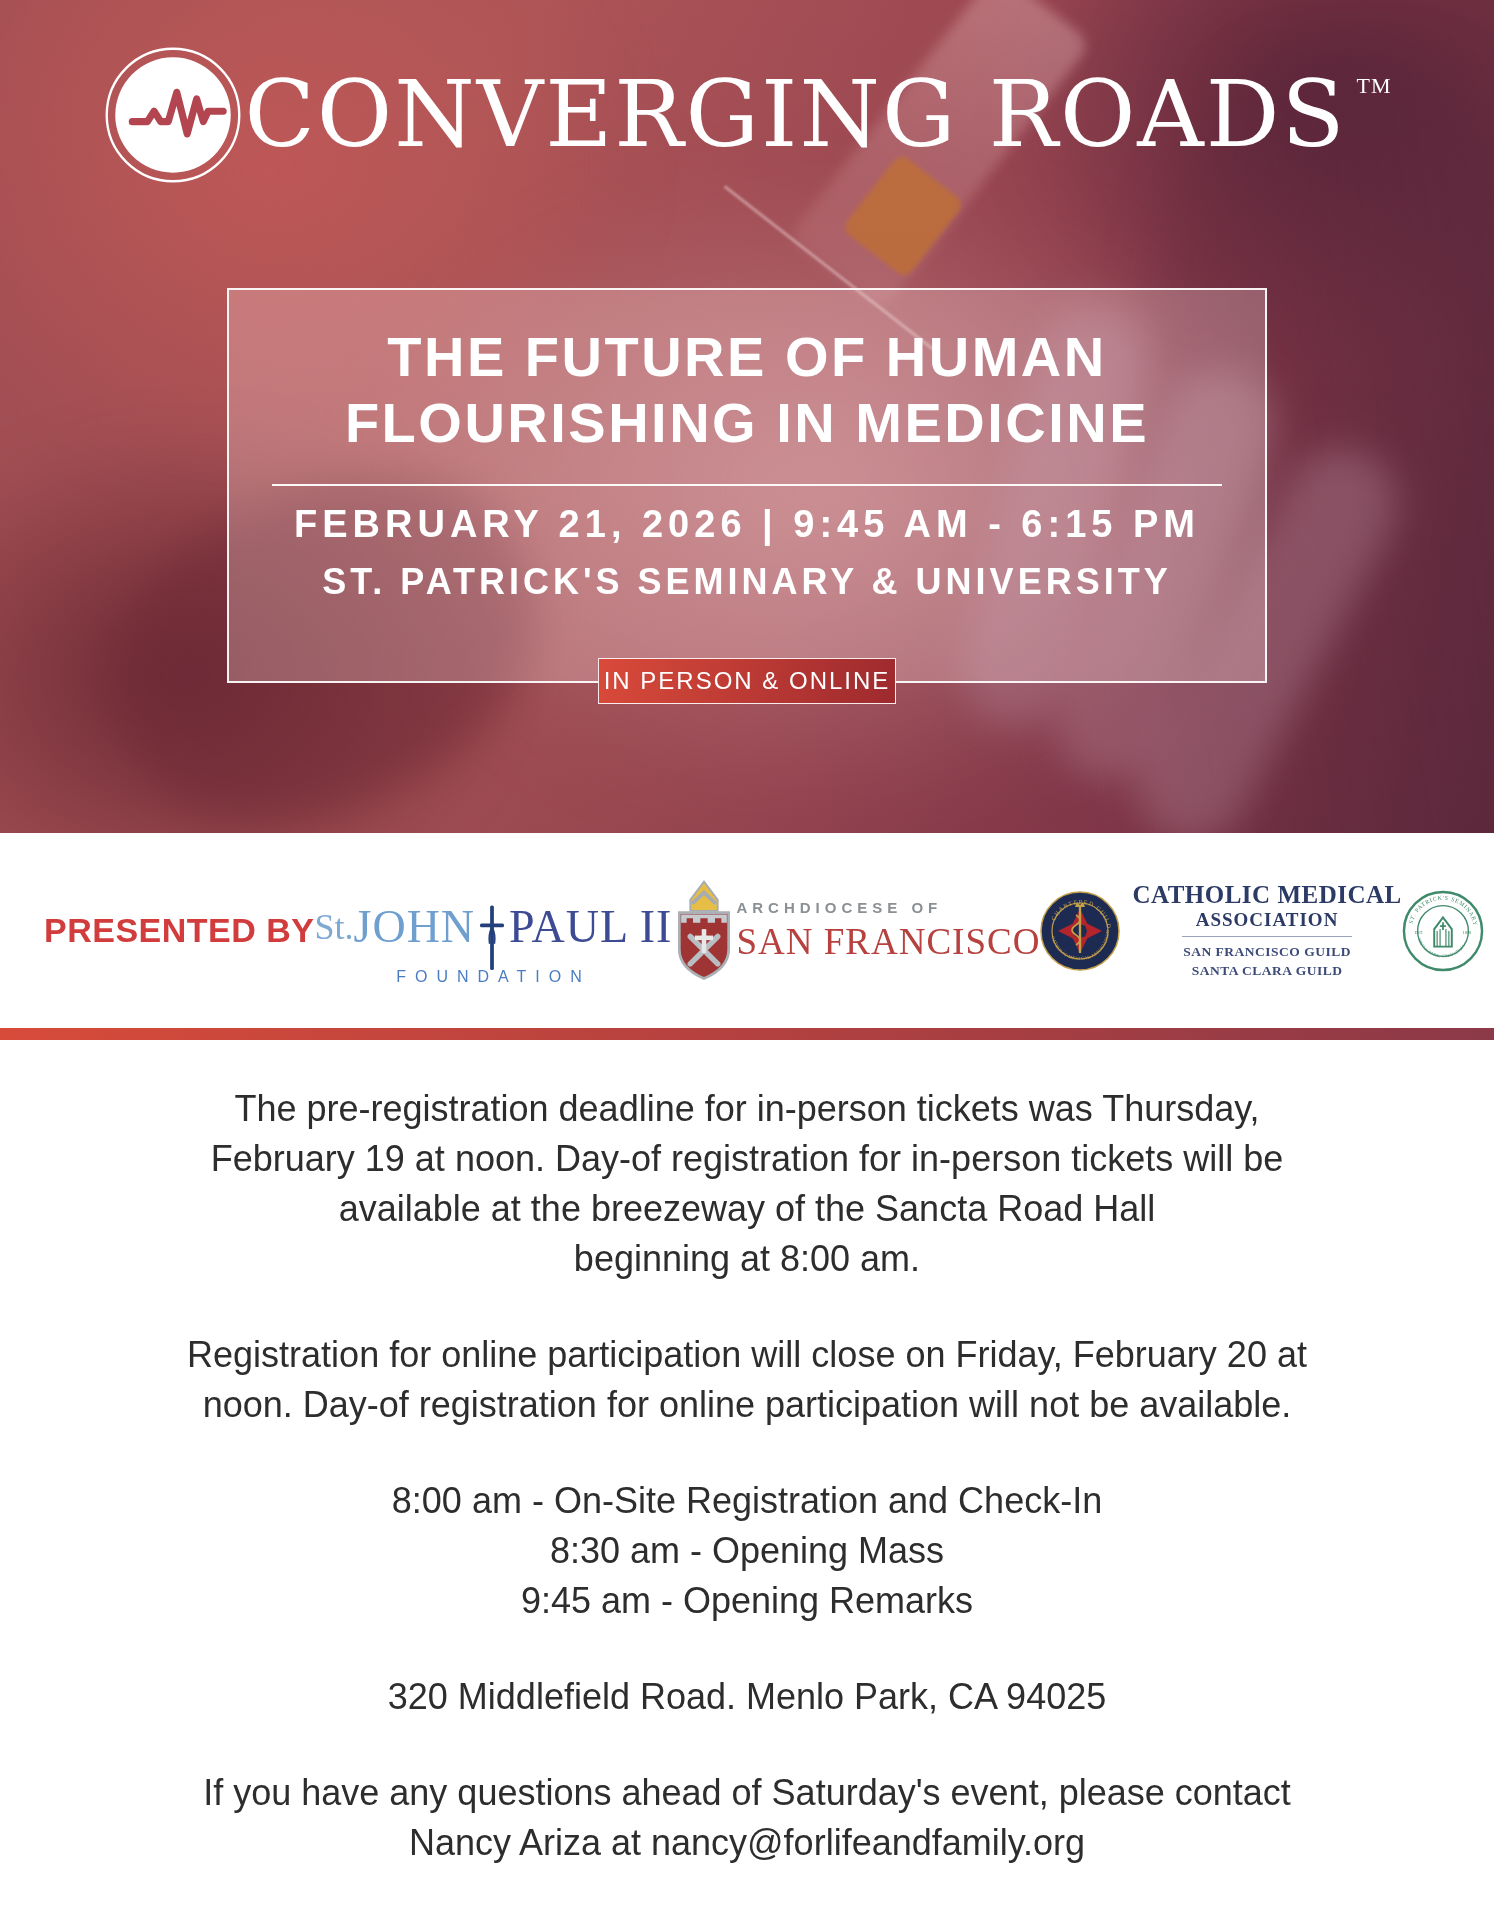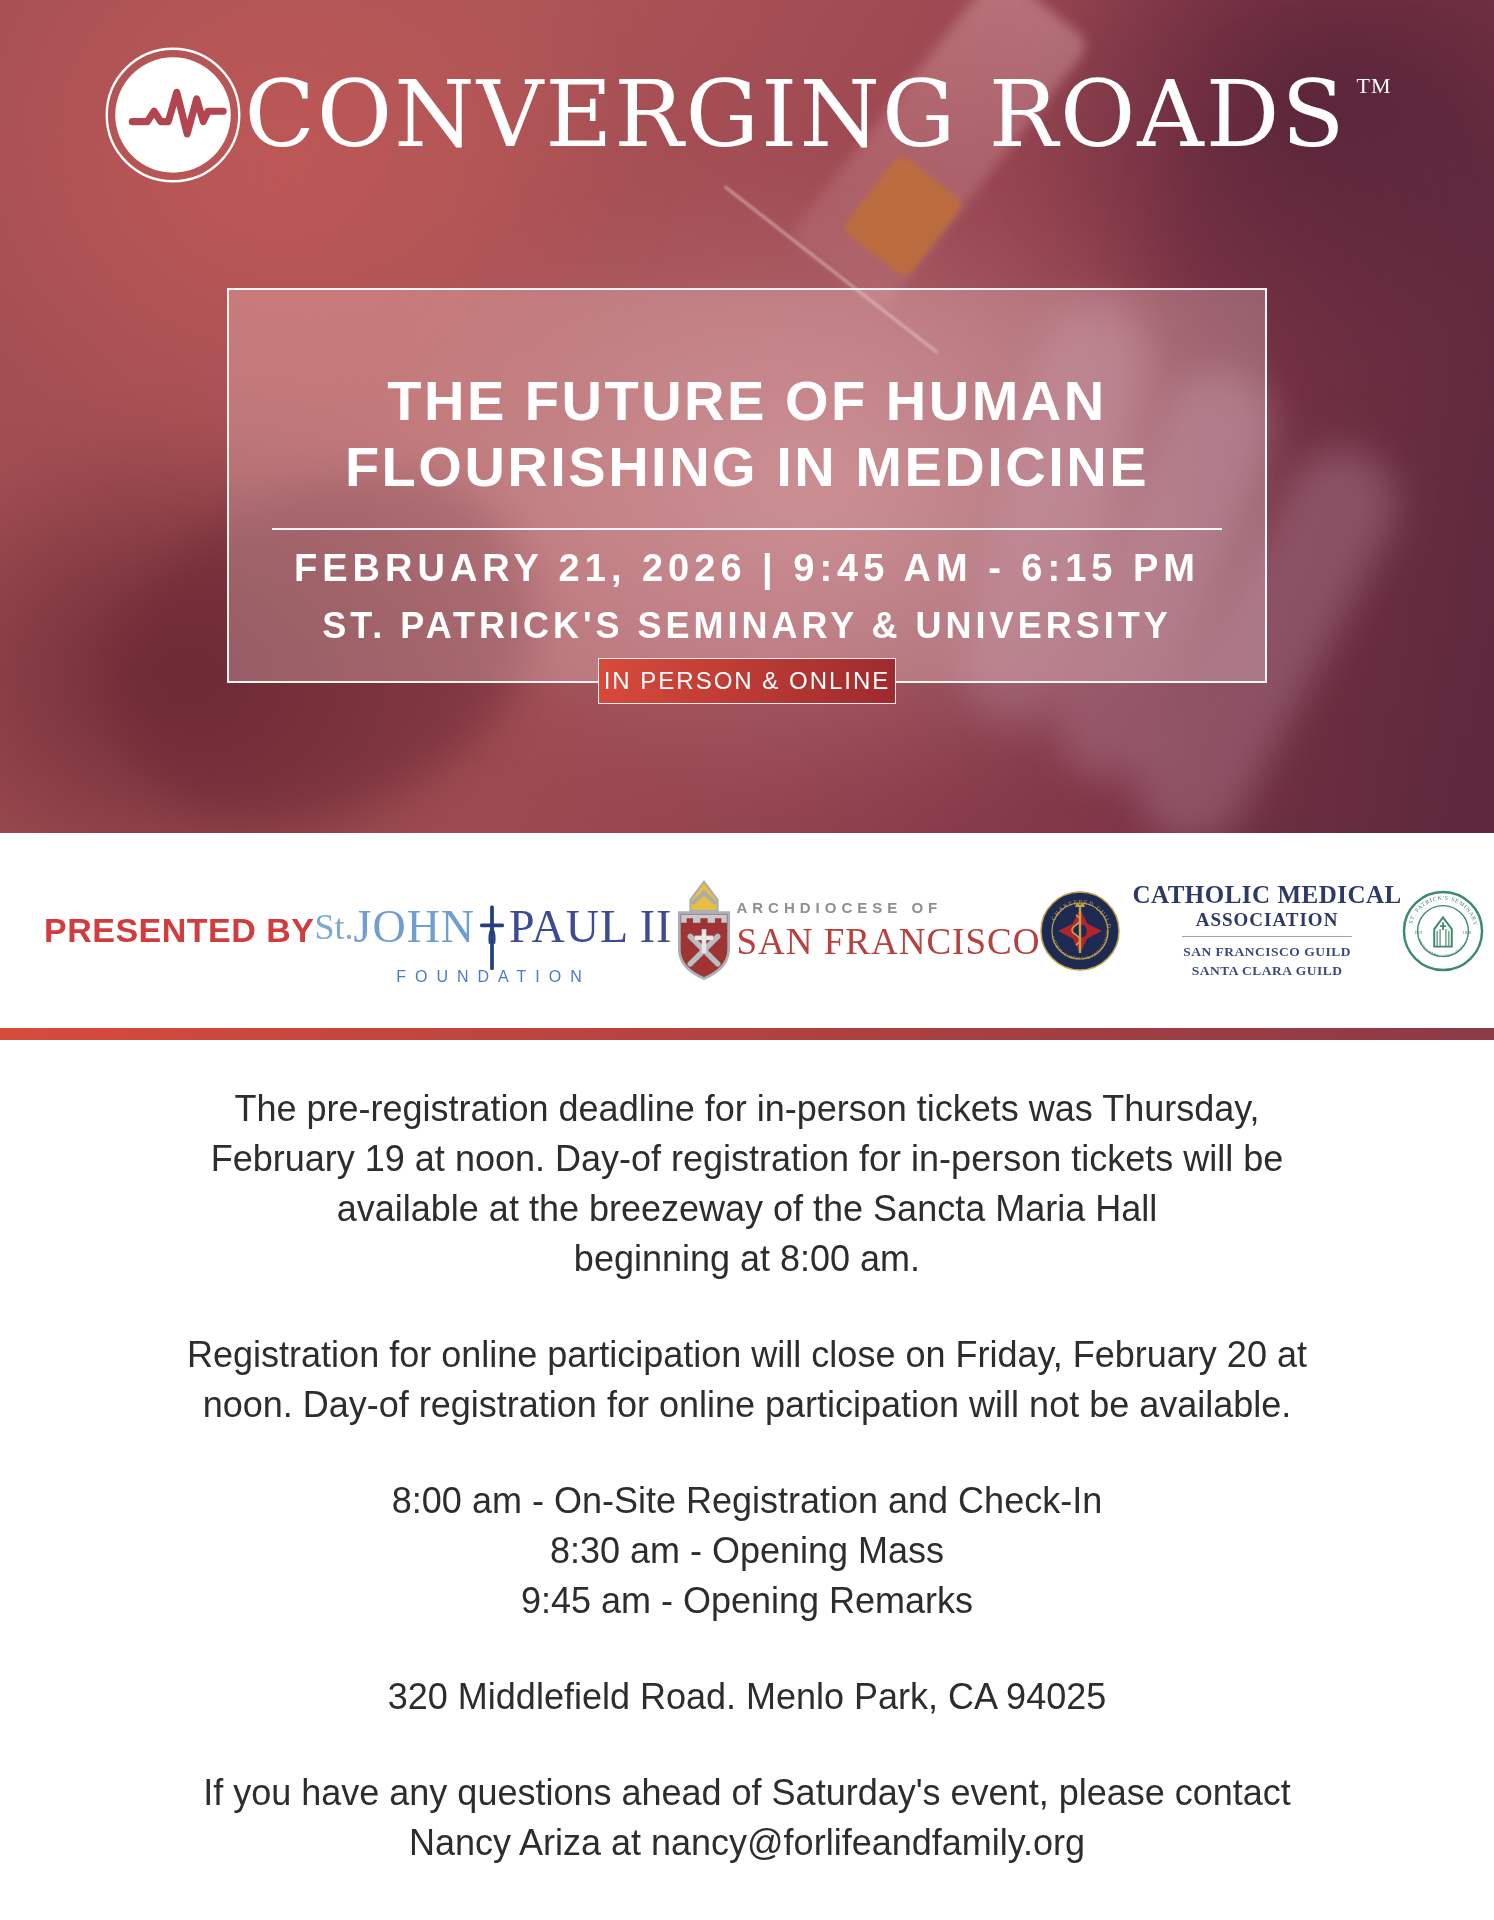--- a/index.html
+++ b/index.html
@@ -40,21 +40,21 @@
              align-items:center;z-index:5;}
   .brand-mark{width:142px;height:142px;flex:0 0 auto;}
   .wordmark{color:#ffffff;font-family:"DejaVu Serif","Liberation Serif",serif;font-weight:400;
             font-size:92px;letter-spacing:2px;line-height:1;white-space:nowrap;display:flex;align-items:flex-start;}
   .wordmark .tm{font-size:22px;letter-spacing:1px;margin-left:10px;margin-top:6px;font-family:"Liberation Serif",serif;}
 
   
   .title-box{position:absolute;left:50%;top:288px;transform:translateX(-50%);width:1040px;height:395px;
       box-sizing:border-box;border:2px solid rgba(255,255,255,.92);background:rgba(255,224,224,.28);
       z-index:4;text-align:center;}
-  .title-h{margin:0;padding-top:78px;color:#ffffff;font-weight:700;font-size:56px;line-height:66px;
+  .title-h{margin:0;padding-top:34px;color:#ffffff;font-weight:700;font-size:56px;line-height:66px;
       letter-spacing:2.5px;}
   .title-divider{width:950px;height:2px;background:rgba(255,255,255,.95);margin:28px auto 0 auto;}
   .date-line{margin-top:17px;color:#ffffff;font-weight:700;font-size:38px;letter-spacing:5px;}
   .loc-line{margin-top:15px;color:#ffffff;font-weight:700;font-size:36px;letter-spacing:4px;}
   .badge{position:absolute;left:50%;top:658px;transform:translateX(-50%);width:298px;height:46px;
       z-index:6;box-sizing:border-box;border:1.5px solid rgba(255,255,255,.9);
       background:linear-gradient(100deg,var(--badge-left,#d94a3a),var(--badge-right,#9e2a2e));
       color:#ffffff;font-size:24px;letter-spacing:2px;line-height:43px;text-align:center;}
 
   
@@ -248,21 +248,21 @@
       </span>
     </div>
   </section>
 
   <div class="red-rule"></div>
 
   <main class="body-copy">
     <div class="bpara">
       <div class="bline">The pre-registration deadline for in-person tickets was Thursday,</div>
       <div class="bline">February 19 at noon. Day-of registration for in-person tickets will be</div>
-      <div class="bline">available at the breezeway of the Sancta Maria Hall</div>
+      <div class="bline">available at the breezeway of the Sancta Road Hall</div>
       <div class="bline">beginning at 8:00 am.</div>
     </div>
     <div class="bpara">
       <div class="bline">Registration for online participation will close on Friday, February 20 at</div>
       <div class="bline">noon. Day-of registration for online participation will not be available.</div>
     </div>
     <div class="bpara">
       <div class="bline">8:00 am - On-Site Registration and Check-In</div>
       <div class="bline">8:30 am - Opening Mass</div>
       <div class="bline">9:45 am - Opening Remarks</div>

